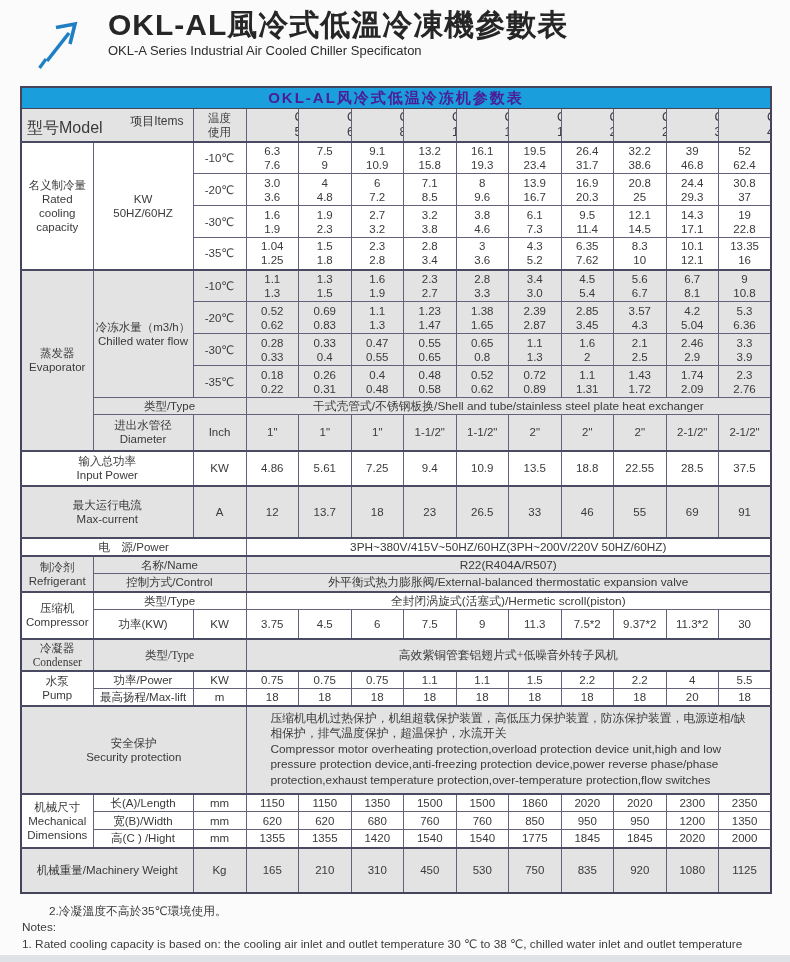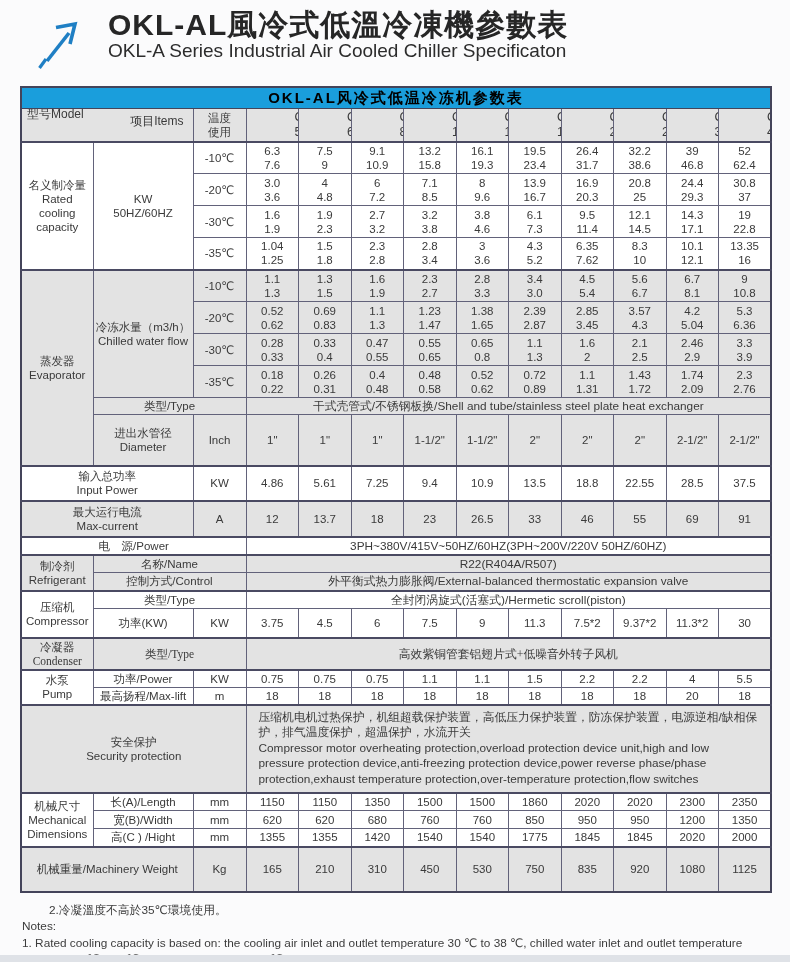--- a/index.html
+++ b/index.html
@@ -7,62 +7,62 @@
     margin: 0; width: 790px; height: 962px; background: #fbfbfc;
     font-family: "Liberation Sans", "DejaVu Sans", sans-serif; color: #333;
     position: relative; overflow: hidden;
   }
   .pre { white-space: pre-line; }
 
   
   .doc-header { display: flex; align-items: flex-start; gap: 14px; padding: 10px 0 0 36px; height: 69px; }
   .logo { margin-top: 4px; flex: 0 0 auto; }
   .title-zh { font-size: 30px; font-weight: bold; color: #262626; letter-spacing: 1px; line-height: 30px; }
-  .title-en { font-size: 19px; color: #2c2c2c; line-height: 21px; }
+  .title-en { font-size: 13px; color: #2c2c2c; line-height: 21px; }
 
   
   table.spec {
     margin: 17px 0 0 20px; width: 750px;
     border-collapse: collapse; table-layout: fixed;
     border: 2px solid #44445a; background: #fff;
   }
   col.c1 { width: 72px; } col.c2 { width: 100px; } col.c3 { width: 53px; }
   col.m  { width: 52.5px; }
   td {
     border: 1px solid #62627a; text-align: center; vertical-align: middle;
     font-size: 11.5px; line-height: 14px; padding: 1px 1px; color: #3a3a3a;
     overflow: hidden;
   }
   tr.g > td { background: #e3e3e3; }
   tr.sec > td { border-top-width: 2px; border-top-color: #4a4a62; }
   td.banner {
-    background: #1a9edc; color: #000000; font-size: 15px; font-weight: bold;
+    background: #1a9edc; color: #4c1d95; font-size: 15px; font-weight: bold;
     letter-spacing: 2px; border-color: #1a9edc; border-bottom-color: #44445a; margin-left: 22px;
   }
   td.model { font-size: 12.5px; line-height: 15px; padding-left: 48px; }
   td.lbl { font-size: 11.5px; line-height: 14px; }
   td.val { font-size: 11.5px; }
   td.val div { line-height: 14px; }
   td.wide { font-size: 11.8px; }
-  td.txt { text-align: left; padding: 3px 12px; font-size: 11.8px; line-height: 15.5px; }
+  td.txt { text-align: left; padding: 3px 24px; font-size: 11.8px; line-height: 15.5px; }
 
   
   td.diag {
     position: relative;
     background-image: linear-gradient(to bottom right,
       transparent calc(50% - 0.7px), #7a7a90 50%, transparent calc(50% + 0.7px));
   }
-  .diag-model { position: absolute; left: 5px; bottom: 20px; font-size: 12px; }
+  .diag-model { position: absolute; left: 5px; bottom: 6px; font-size: 16px; }
   .diag-items { position: absolute; right: 9px; top: 5px; font-size: 12px; }
 
   
   tr.rBan { height: 21px; } tr.rHdr { height: 33px; } tr.rDual { height: 32px; }
   tr.r17 { height: 17px; } tr.r18 { height: 18px; } tr.r28 { height: 45px; }
-  tr.r29 { height: 29px; } tr.r33 { height: 31px; font-family: Liberation Serif, serif; } tr.r34 { height: 51px; }
-  tr.r35 { height: 35px; } tr.r36 { height: 36px; } tr.r88 { height: 88px; }
+  tr.r29 { height: 29px; } tr.r33 { height: 31px; font-family: Liberation Serif, serif; } tr.r34 { height: 36px; }
+  tr.r35 { height: 35px; } tr.r36 { height: 52px; } tr.r88 { height: 88px; }
 
   
   .notes { margin: 9px 0 0 22px; width: 750px; font-size: 11.8px; line-height: 16.5px; color: #3c3c3c; }
   .notes .ind1 { padding-left: 27px; }
   .notes .ind2 { padding-left: 32px; }
 
   .bottom-strip { position: absolute; left: 0; bottom: 0; width: 790px; height: 7px; background: #dfe2e7; }
 </style>
 </head>
 <body>

